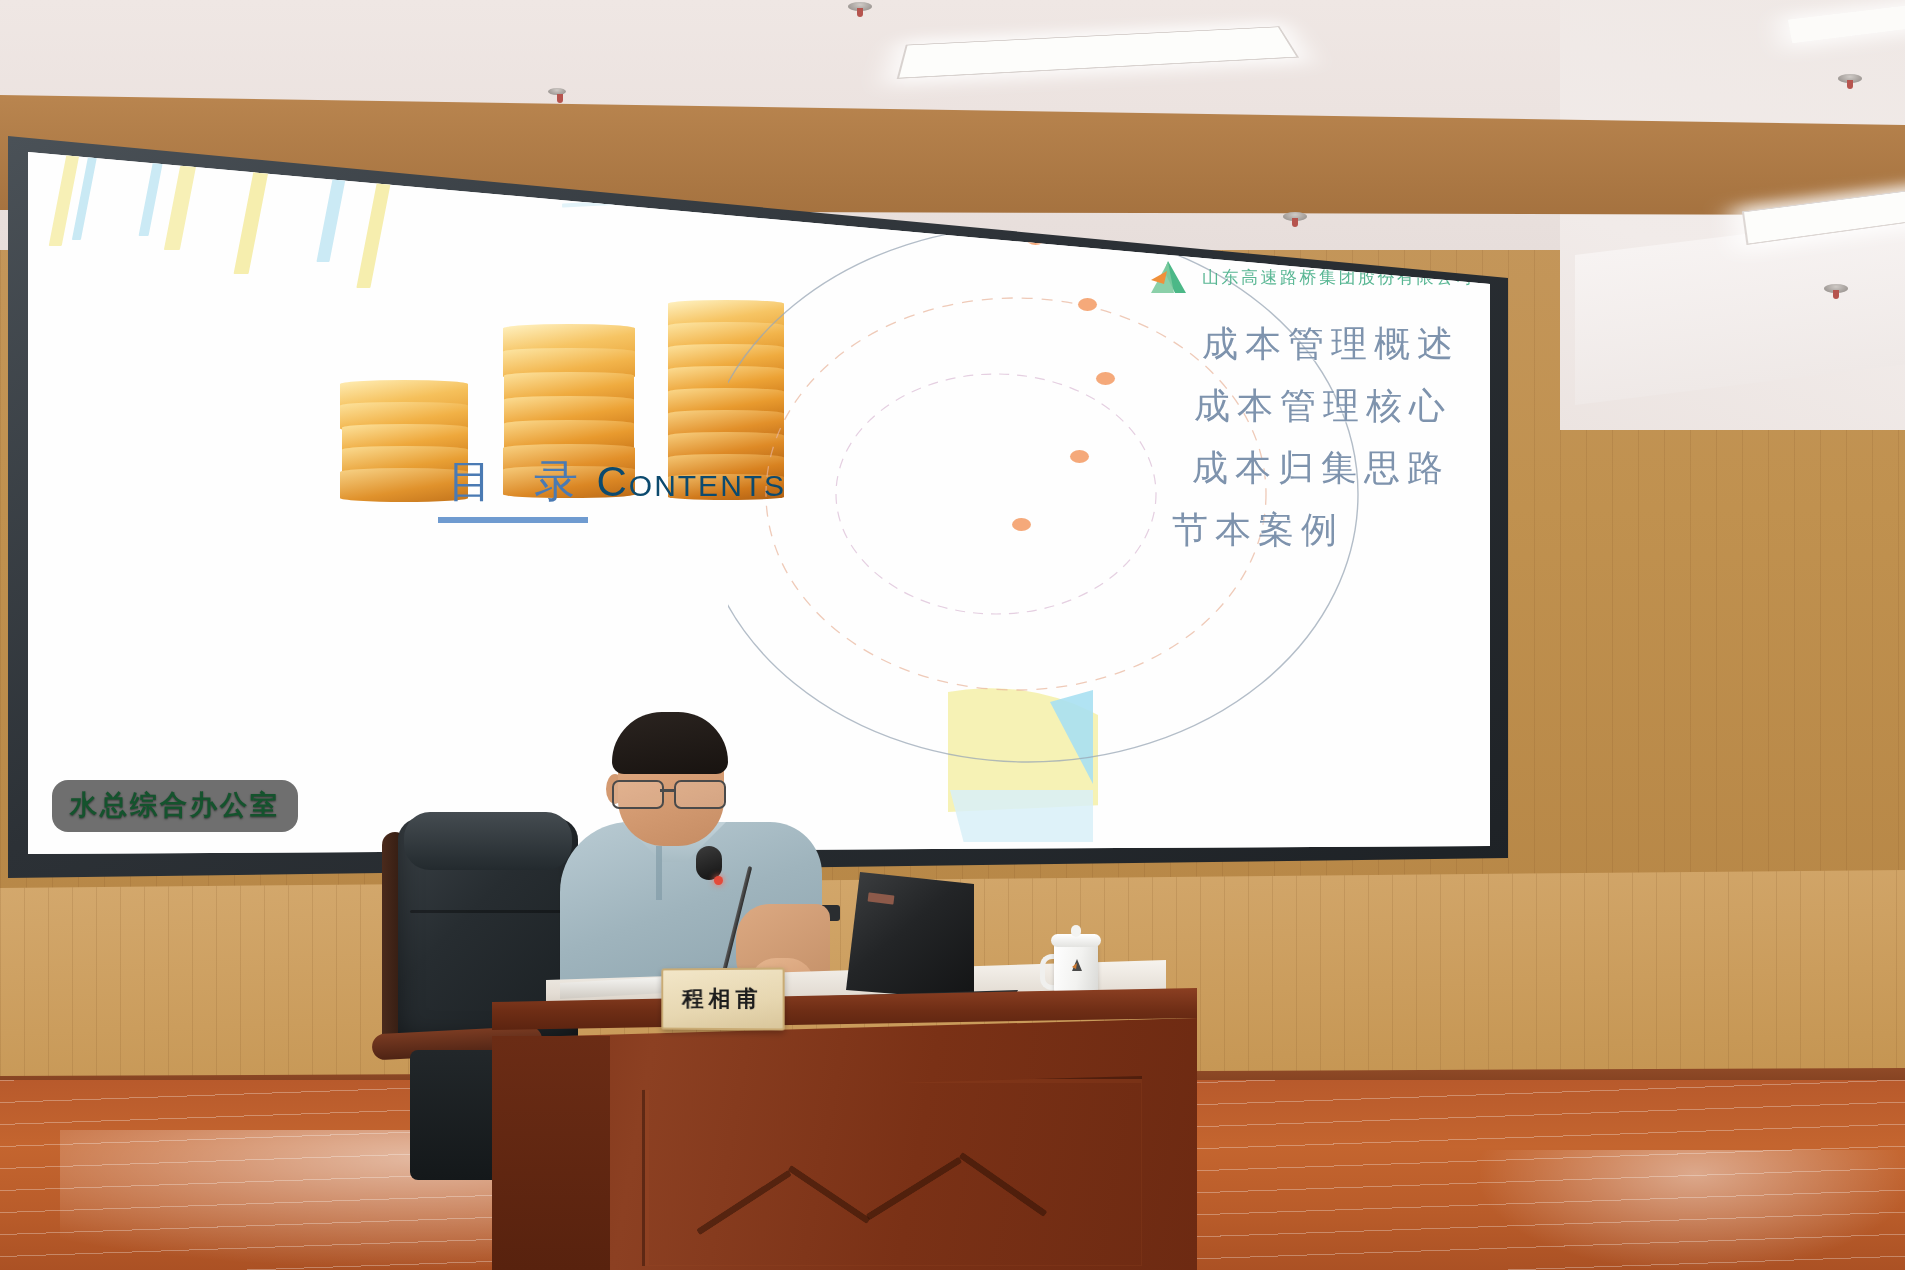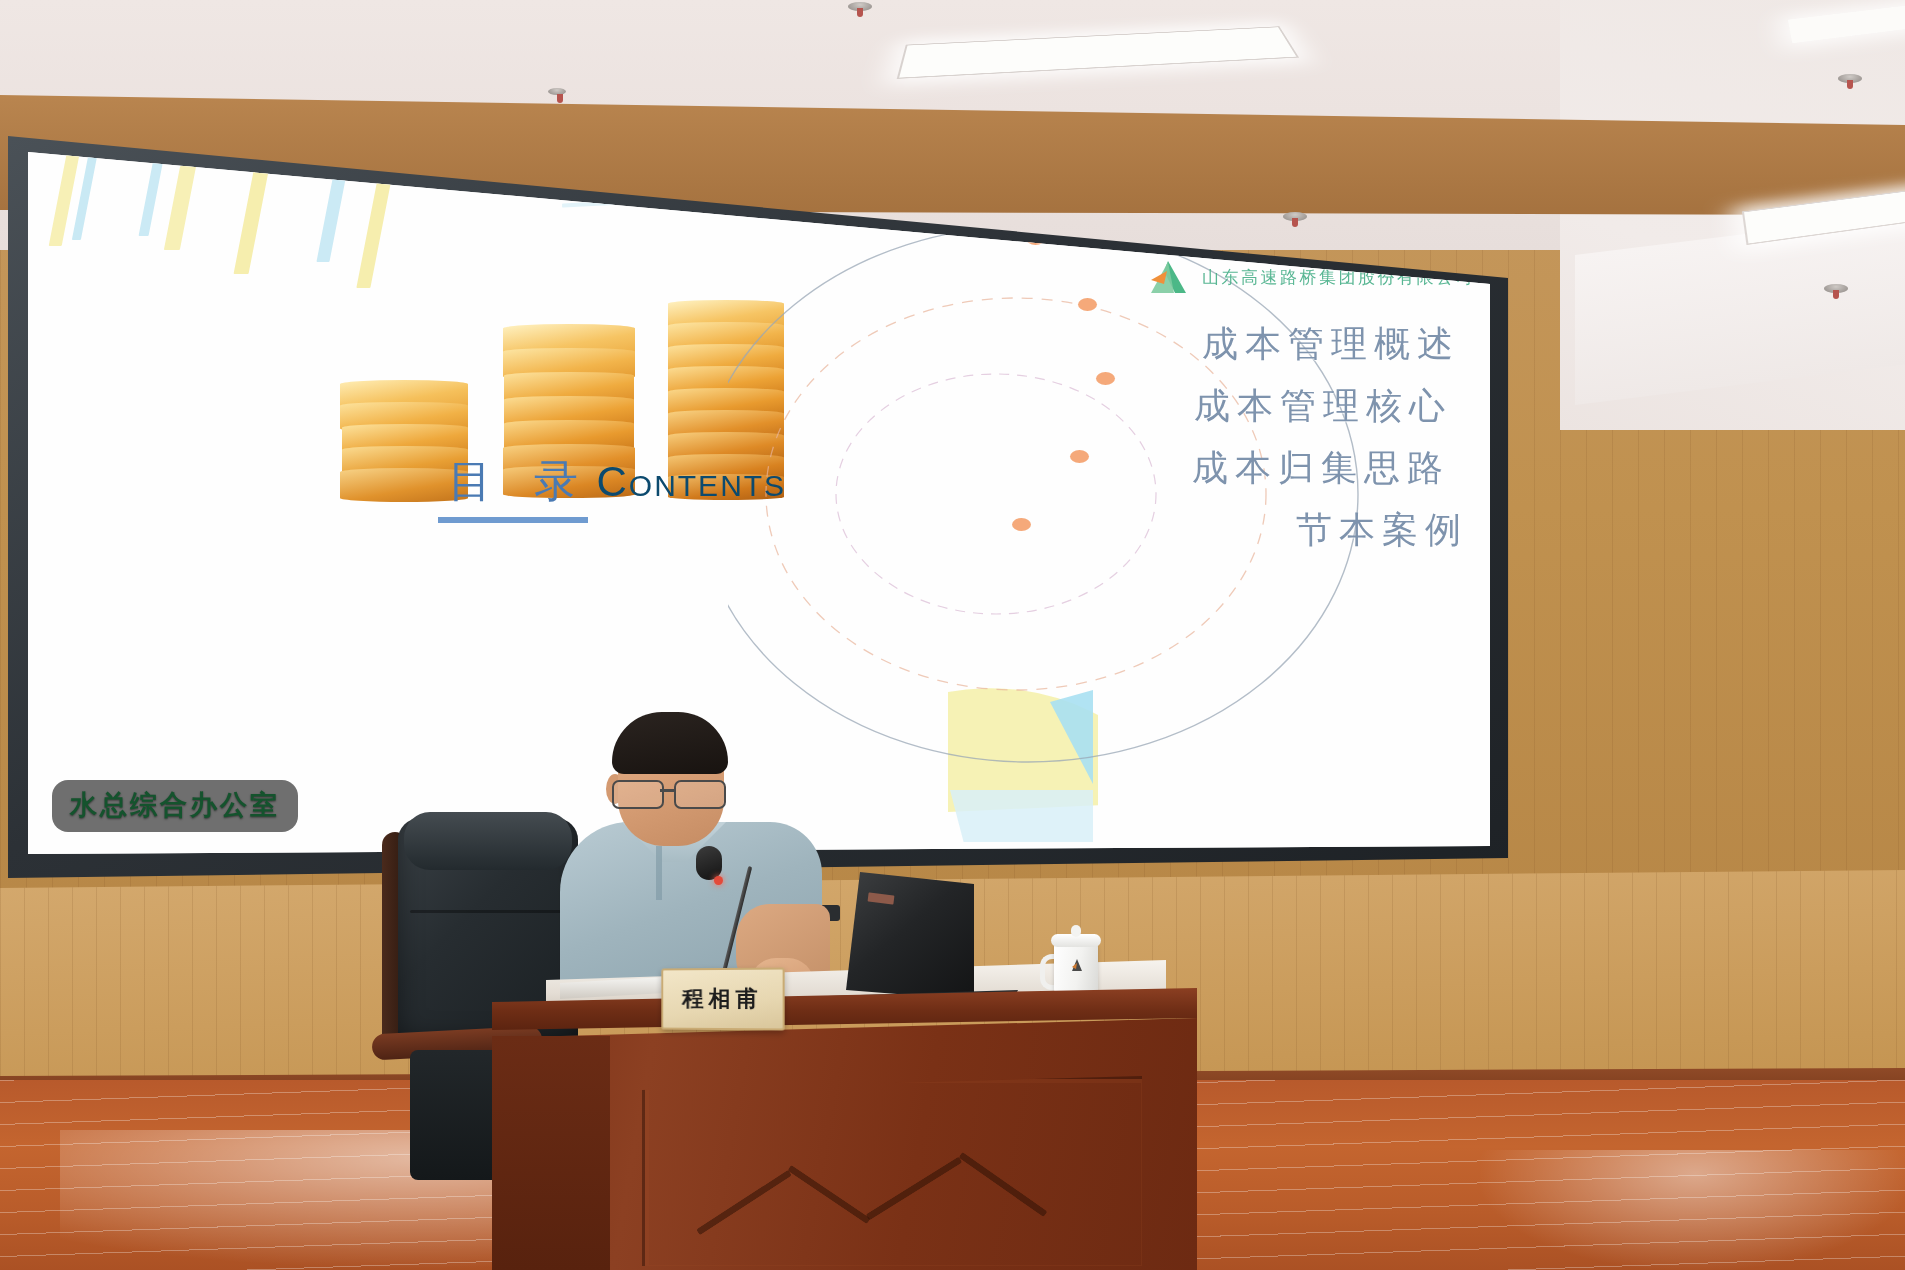--- a/index.html
+++ b/index.html
@@ -333,21 +333,21 @@
       <div class="toc-title">
         <span class="toc-cn">目 录</span>
         <span class="toc-en"><span class="cap">C</span><span>ONTENTS</span></span>
       </div>
       <div class="toc-rule"></div>
 
       <div class="toc-list">
         <div class="toc-item" style="margin-right:8px;">成本管理概述</div>
         <div class="toc-item" style="margin-right:16px;">成本管理核心</div>
         <div class="toc-item" style="margin-right:18px;">成本归集思路</div>
-        <div class="toc-item" style="">节本案例</div>
+        <div class="toc-item" style="margin-right:124px;">节本案例</div>
       </div>
 
       <div class="watermark">水总综合办公室</div>
 
     </div>
   </div>
 
   <div class="bg-fixture"></div>
 
   <div class="chair">

